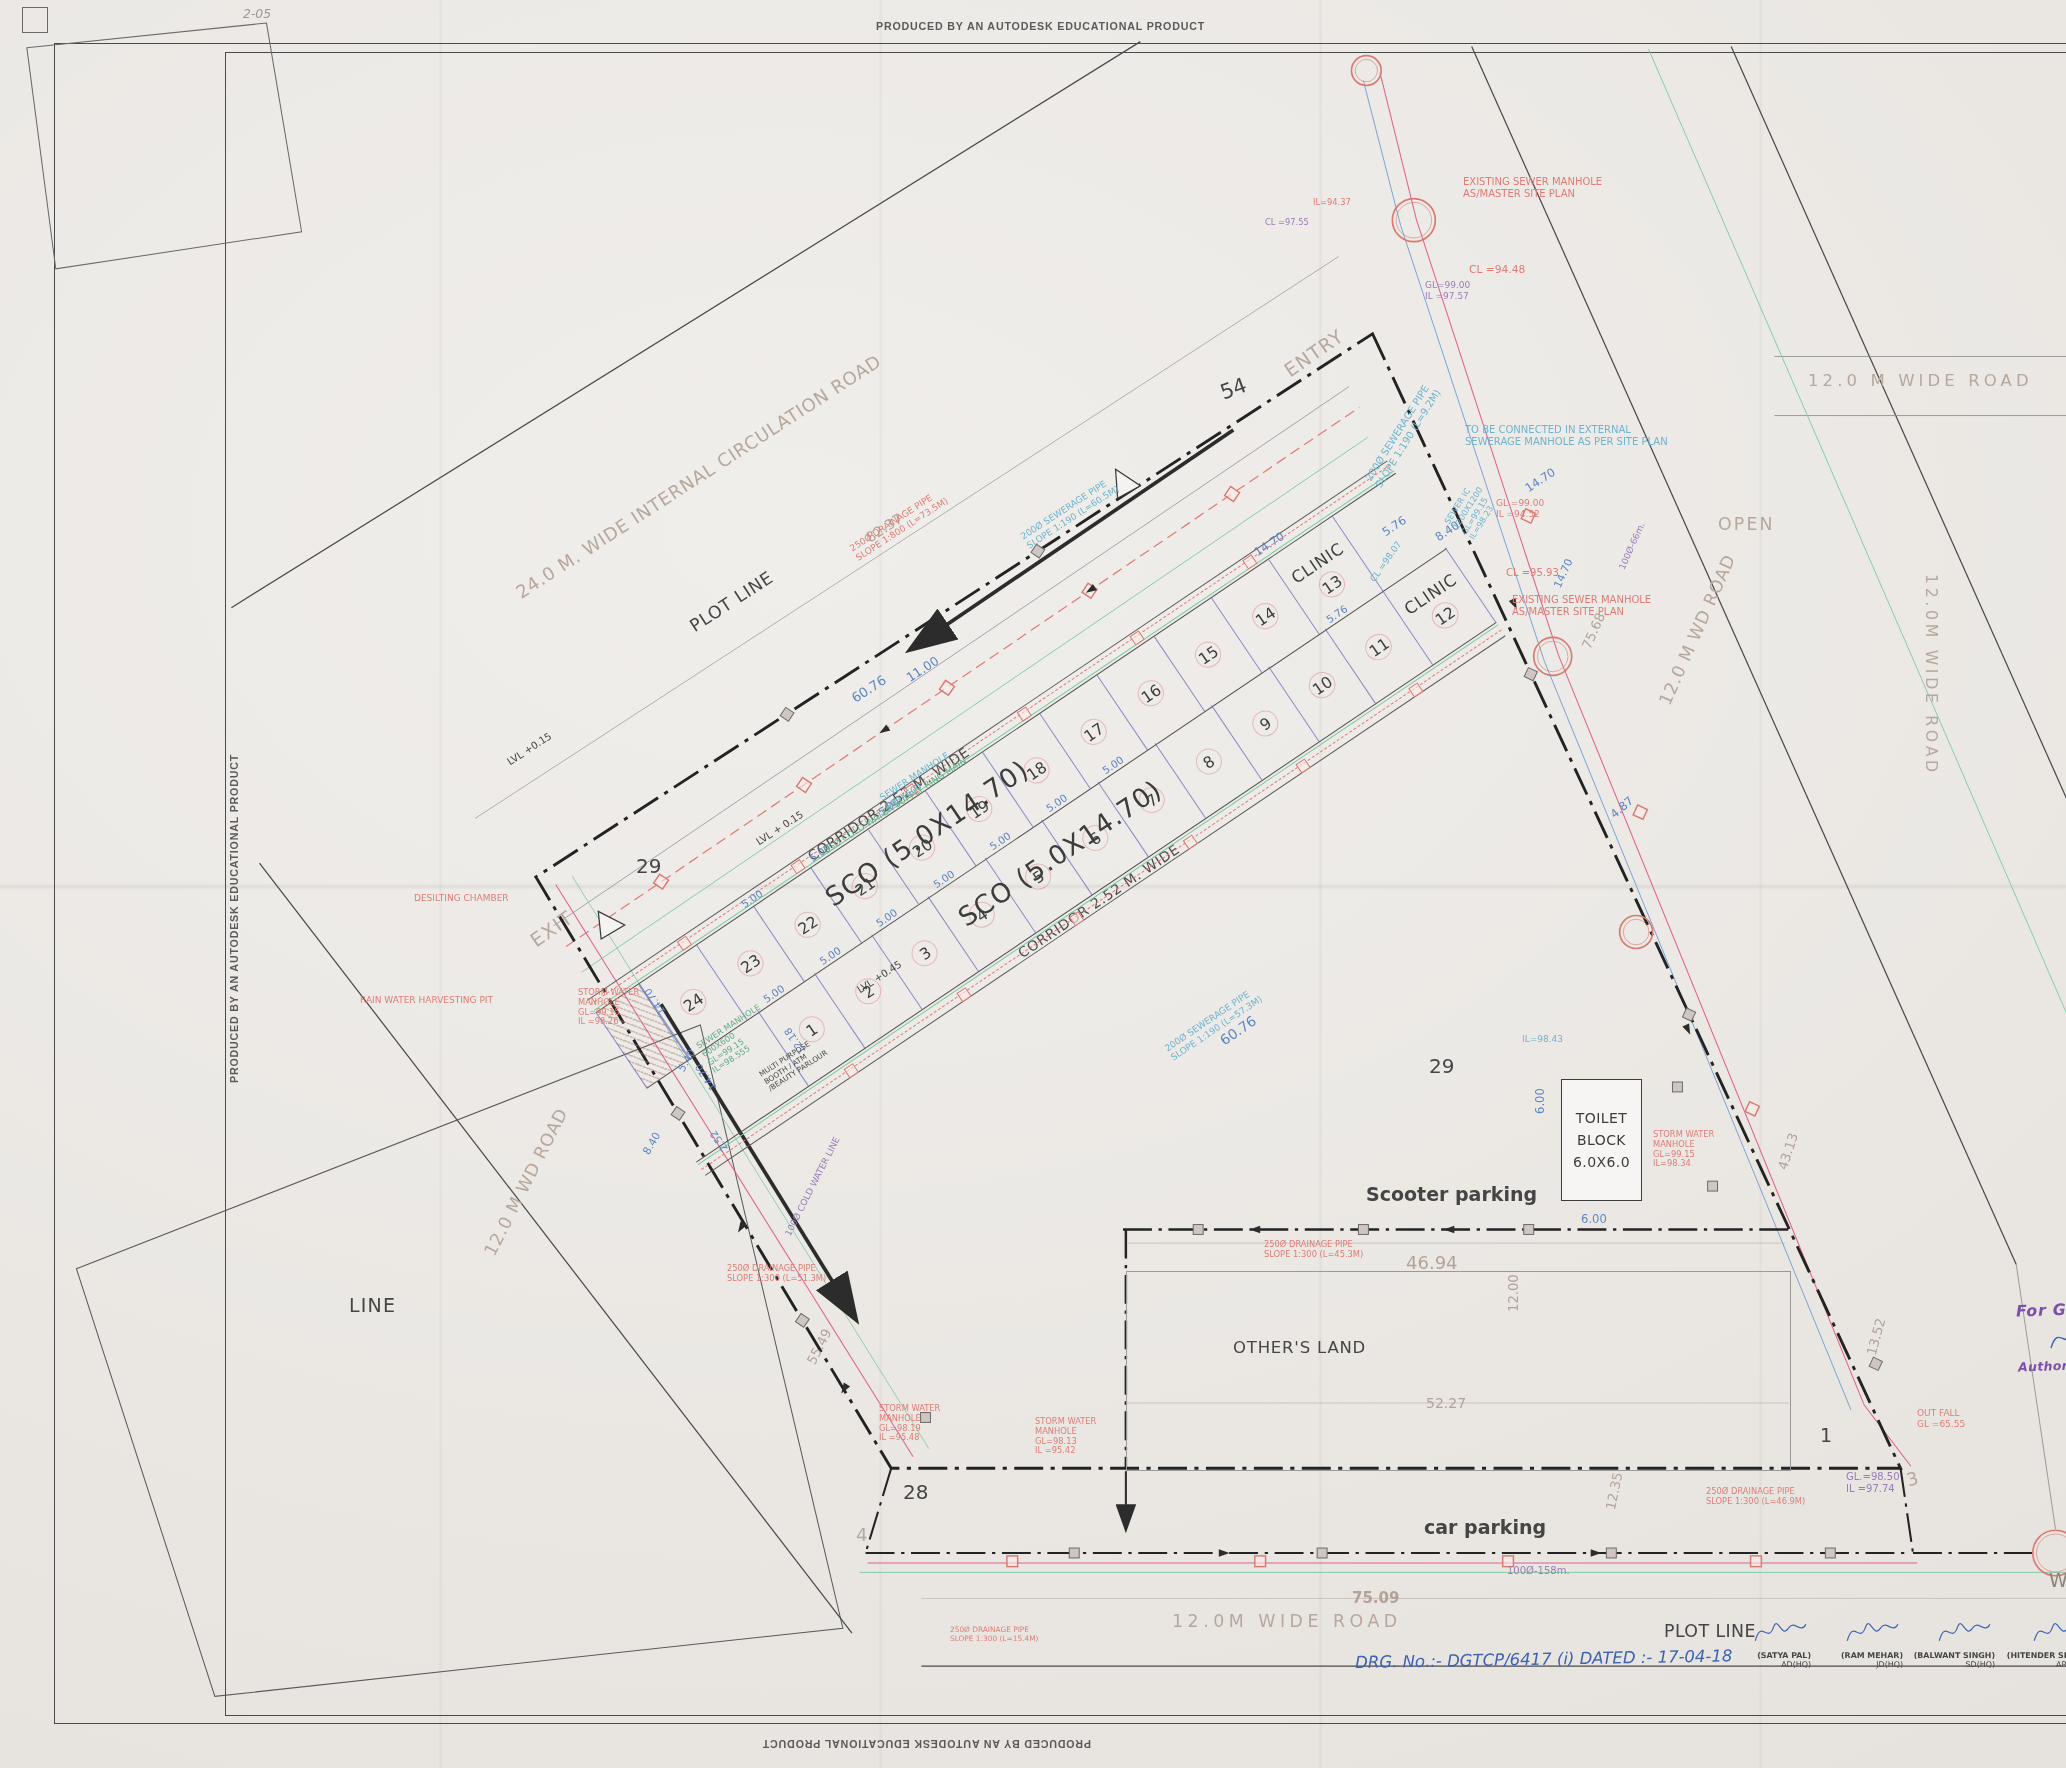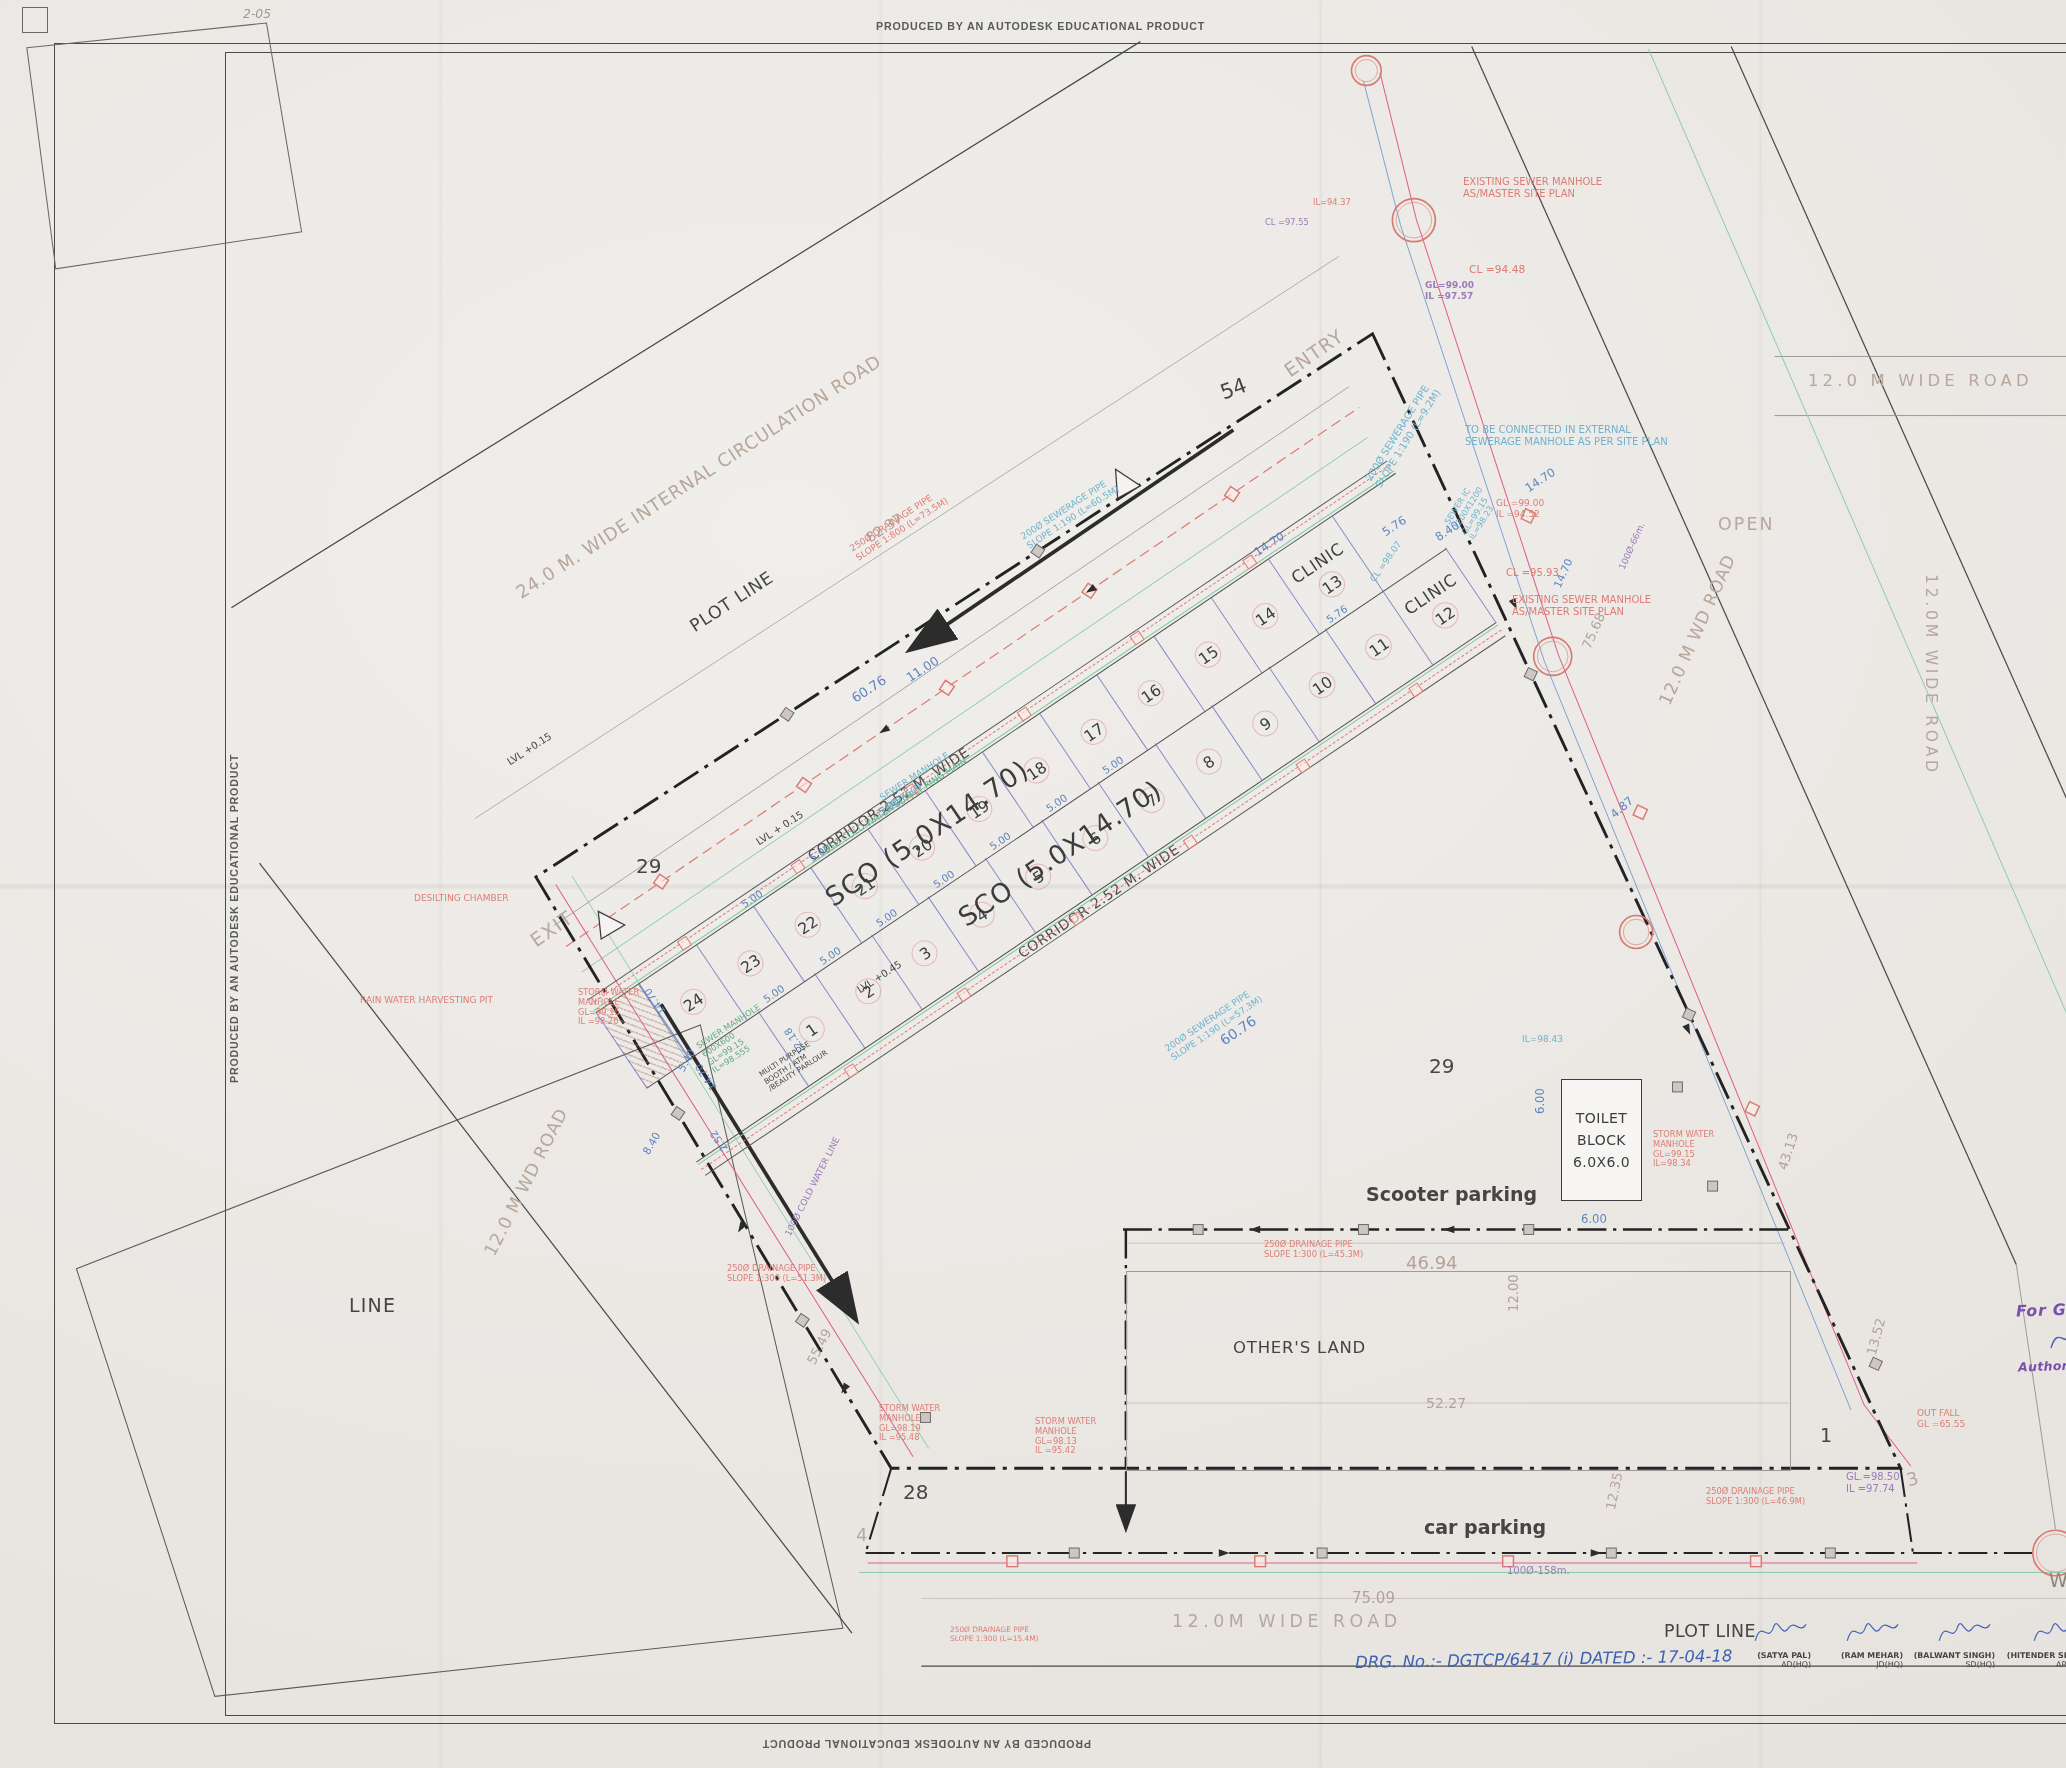--- a/index.html
+++ b/index.html
@@ -333,37 +333,37 @@
       <div class="pl c-dim" style="left: 863px; top: 532px; font-size: 14px; transform: rotate(-33deg);">82.37</div>
       <div class="pl c-dimblue" style="left: 849px; top: 693px; font-size: 13.2px; transform: rotate(-33deg);">60.76</div>
       <div class="pl c-dimblue" style="left: 904px; top: 673px; font-size: 12.4px; transform: rotate(-33deg);">11.00</div>
       <div class="pl c-dimblue" style="left: 1217px; top: 1035px; font-size: 14px; transform: rotate(-34deg);">60.76</div>
       <div class="pl c-dim" style="left: 1406px; top: 1252px; font-size: 18px;">46.94</div>
       <div class="pl c-dim" style="left: 1426px; top: 1395px; font-size: 14px;">52.27</div>
       <div class="pl c-dim" style="left: 1506px; top: 1312px; font-size: 13.2px; transform: rotate(-90deg);">12.00</div>
       <div class="pl c-dim" style="left: 1603px; top: 1508px; font-size: 13.2px; transform: rotate(-78deg);">12.35</div>
       <div class="pl c-dim" style="left: 1864px; top: 1353px; font-size: 13.2px; transform: rotate(-75deg);">13.52</div>
       <div class="pl c-dim" style="left: 1775px; top: 1167px; font-size: 13.2px; transform: rotate(-72deg);">43.13</div>
-      <div class="pl c-dim" style="left: 1352px; top: 1590px; font-size: 15px;">75.09</div>
+      <div class="pl c-dim" style="left: 1352px; top: 1590px; font-size: 15px; font-weight: bold;">75.09</div>
       <div class="pl c-dim" style="left: 1579px; top: 645px; font-size: 13.2px; transform: rotate(-66deg);">75.68</div>
       <div class="pl c-dimblue" style="left: 1608px; top: 811px; font-size: 11.6px; transform: rotate(-40deg);">4.87</div>
       <div class="pl c-dimblue" style="left: 1523px; top: 484px; font-size: 11.6px; transform: rotate(-33deg);">14.70</div>
       <div class="pl c-dimblue" style="left: 1433px; top: 533px; font-size: 11.6px; transform: rotate(-33deg);">8.40</div>
       <div class="pl c-dimblue" style="left: 1380px; top: 528px; font-size: 11.6px; transform: rotate(-33deg);">5.76</div>
       <div class="pl c-dimblue" style="left: 1252px; top: 548px; font-size: 11.6px; transform: rotate(-33deg);">14.70</div>
       <div class="pl c-dimblue" style="left: 1552px; top: 585px; font-size: 10.7px; transform: rotate(-66deg);">14.70</div>
       <div class="pl c-dimblue" style="left: 1534px; top: 1114px; font-size: 11.6px; transform: rotate(-90deg);">6.00</div>
       <div class="pl c-dimblue" style="left: 1581px; top: 1213px; font-size: 11.6px;">6.00</div>
       <div class="pl c-dim" style="left: 804px; top: 1360px; font-size: 13.2px; transform: rotate(-63deg);">55.49</div>
       <div class="pl c-dimblue" style="left: 676px; top: 1068px; font-size: 10.7px; transform: rotate(-60deg);">5.40</div>
       <div class="pl c-dimblue" style="left: 641px; top: 1151px; font-size: 10.7px; transform: rotate(-60deg);">8.40</div>
       <div class="pl c-red" style="left: 1463px; top: 176px; font-size: 10px;">EXISTING SEWER MANHOLE
 AS/MASTER SITE PLAN</div>
       <div class="pl c-red" style="left: 1469px; top: 264px; font-size: 10.7px;">CL =94.48</div>
-      <div class="pl c-purple" style="left: 1425px; top: 280px; font-size: 9px; font-weight: bold;">GL=99.00
+      <div class="pl c-purple" style="left: 1425px; top: 280px; font-size: 9px;">GL=99.00
 IL =97.57</div>
       <div class="pl c-red" style="left: 1313px; top: 198px; font-size: 8.3px;">IL=94.37</div>
       <div class="pl c-purple" style="left: 1265px; top: 218px; font-size: 8.3px;">CL =97.55</div>
       <div class="pl c-cyan" style="left: 1465px; top: 424px; font-size: 10px;">TO BE CONNECTED IN EXTERNAL
 SEWERAGE MANHOLE AS PER SITE PLAN</div>
       <div class="pl c-red" style="left: 1496px; top: 498px; font-size: 9px;">GL =99.00
 IL =94.52</div>
       <div class="pl c-red" style="left: 1506px; top: 567px; font-size: 10px;">CL =95.93</div>
       <div class="pl c-red" style="left: 1512px; top: 594px; font-size: 10px;">EXISTING SEWER MANHOLE
 AS/MASTER SITE PLAN</div>

